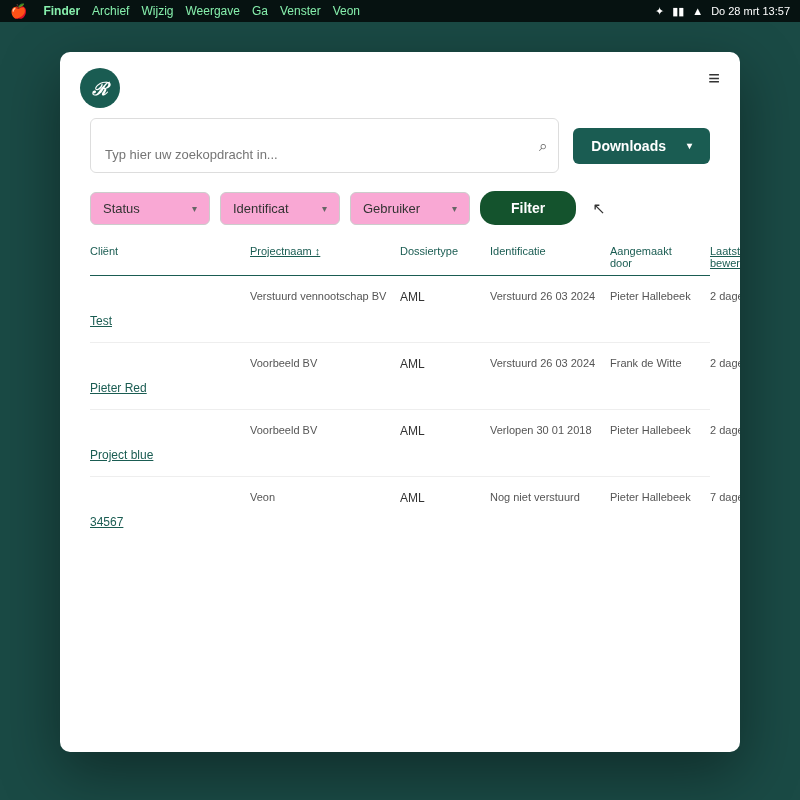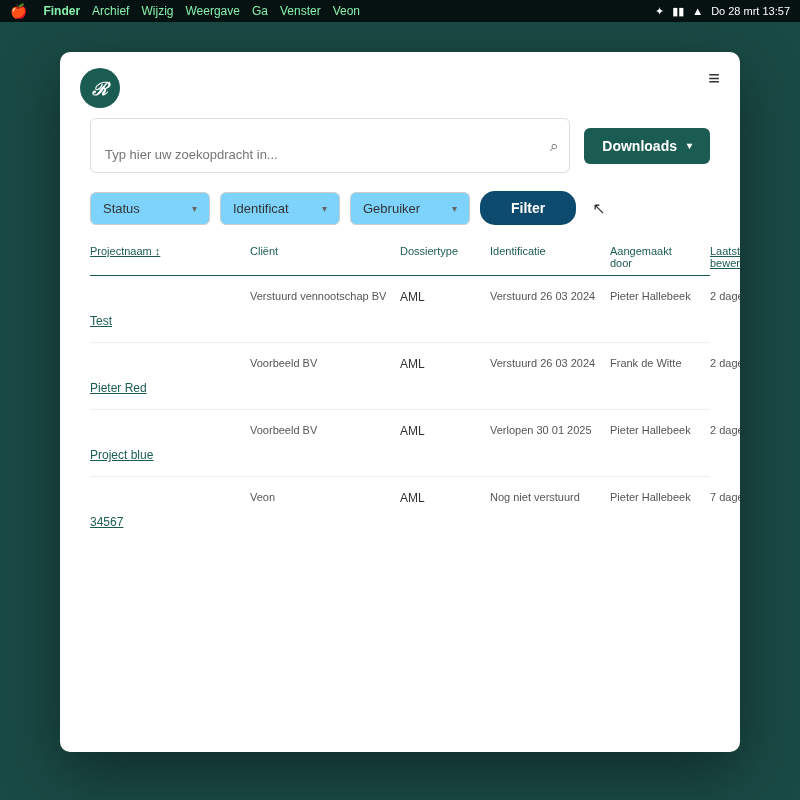--- a/index.html
+++ b/index.html
@@ -134,21 +134,21 @@
       background: #1a5c52;
       color: white;
       border: none;
       border-radius: 6px;
       padding: 10px 18px;
       font-size: 14px;
       font-weight: 600;
       cursor: pointer;
       display: flex;
       align-items: center;
-      gap: 10px;
+      gap: 21px;
       white-space: nowrap;
     }
 
     .downloads-btn .chevron {
       font-size: 10px;
     }
 
     
     .filter-row {
       display: flex;
@@ -156,36 +156,36 @@
       margin-bottom: 20px;
       align-items: center;
     }
 
     .filter-select {
       border: 1px solid #ccc;
       border-radius: 6px;
       padding: 8px 12px;
       font-size: 13px;
       color: #333;
-      background: #7dd3fc;
+      background: #f9a8d4;
       cursor: pointer;
       display: flex;
       align-items: center;
       gap: 8px;
       min-width: 120px;
     }
 
     .filter-select .chevron-down {
       margin-left: auto;
       font-size: 10px;
       color: #666;
     }
 
     .filter-btn {
-      background: #0c4a6e;
+      background: #14532d;
       color: white;
       border: none;
       border-radius: 15px;
       padding: 9px 31px;
       font-size: 14px;
       font-weight: 600;
       cursor: pointer;
     }
 
     .cursor-icon {
@@ -298,22 +298,22 @@
       <div class="filter-select">
         <span>Gebruiker</span>
         <span class="chevron-down">▾</span>
       </div>
       <button class="filter-btn">Filter</button>
       <span class="cursor-icon">↖</span>
     </div>
 
     <div class="table-container">
       <div class="table-header">
+        <div class="col-header">Cliënt</div>
         <div class="col-header active">Projectnaam ↕</div>
-        <div class="col-header">Cliënt</div>
         <div class="col-header">Dossiertype</div>
         <div class="col-header">Identificatie</div>
         <div class="col-header">Aangemaakt<br>door</div>
         <div class="col-header active">Laatste<br>bewerking ↕</div>
       </div>
 
       <div id="table-body">
           <div class="table-row">
             <div class="cell link">Test</div>
             <div class="cell small">Verstuurd vennootschap BV</div>
@@ -327,21 +327,21 @@
             <div class="cell small">Voorbeeld BV</div>
             <div class="cell">AML</div>
             <div class="cell small">Verstuurd 26 03 2024</div>
             <div class="cell small">Frank de Witte</div>
             <div class="cell small">2 dagen geleden</div>
           </div>
           <div class="table-row">
             <div class="cell link">Project blue</div>
             <div class="cell small">Voorbeeld BV</div>
             <div class="cell">AML</div>
-            <div class="cell small">Verlopen 30 01 2025</div>
+            <div class="cell small">Verlopen 30 01 2018</div>
             <div class="cell small">Pieter Hallebeek</div>
             <div class="cell small">2 dagen geleden</div>
           </div>
           <div class="table-row">
             <div class="cell link">34567</div>
             <div class="cell small">Veon</div>
             <div class="cell">AML</div>
             <div class="cell small">Nog niet verstuurd</div>
             <div class="cell small">Pieter Hallebeek</div>
             <div class="cell small">7 dagen geleden</div>

